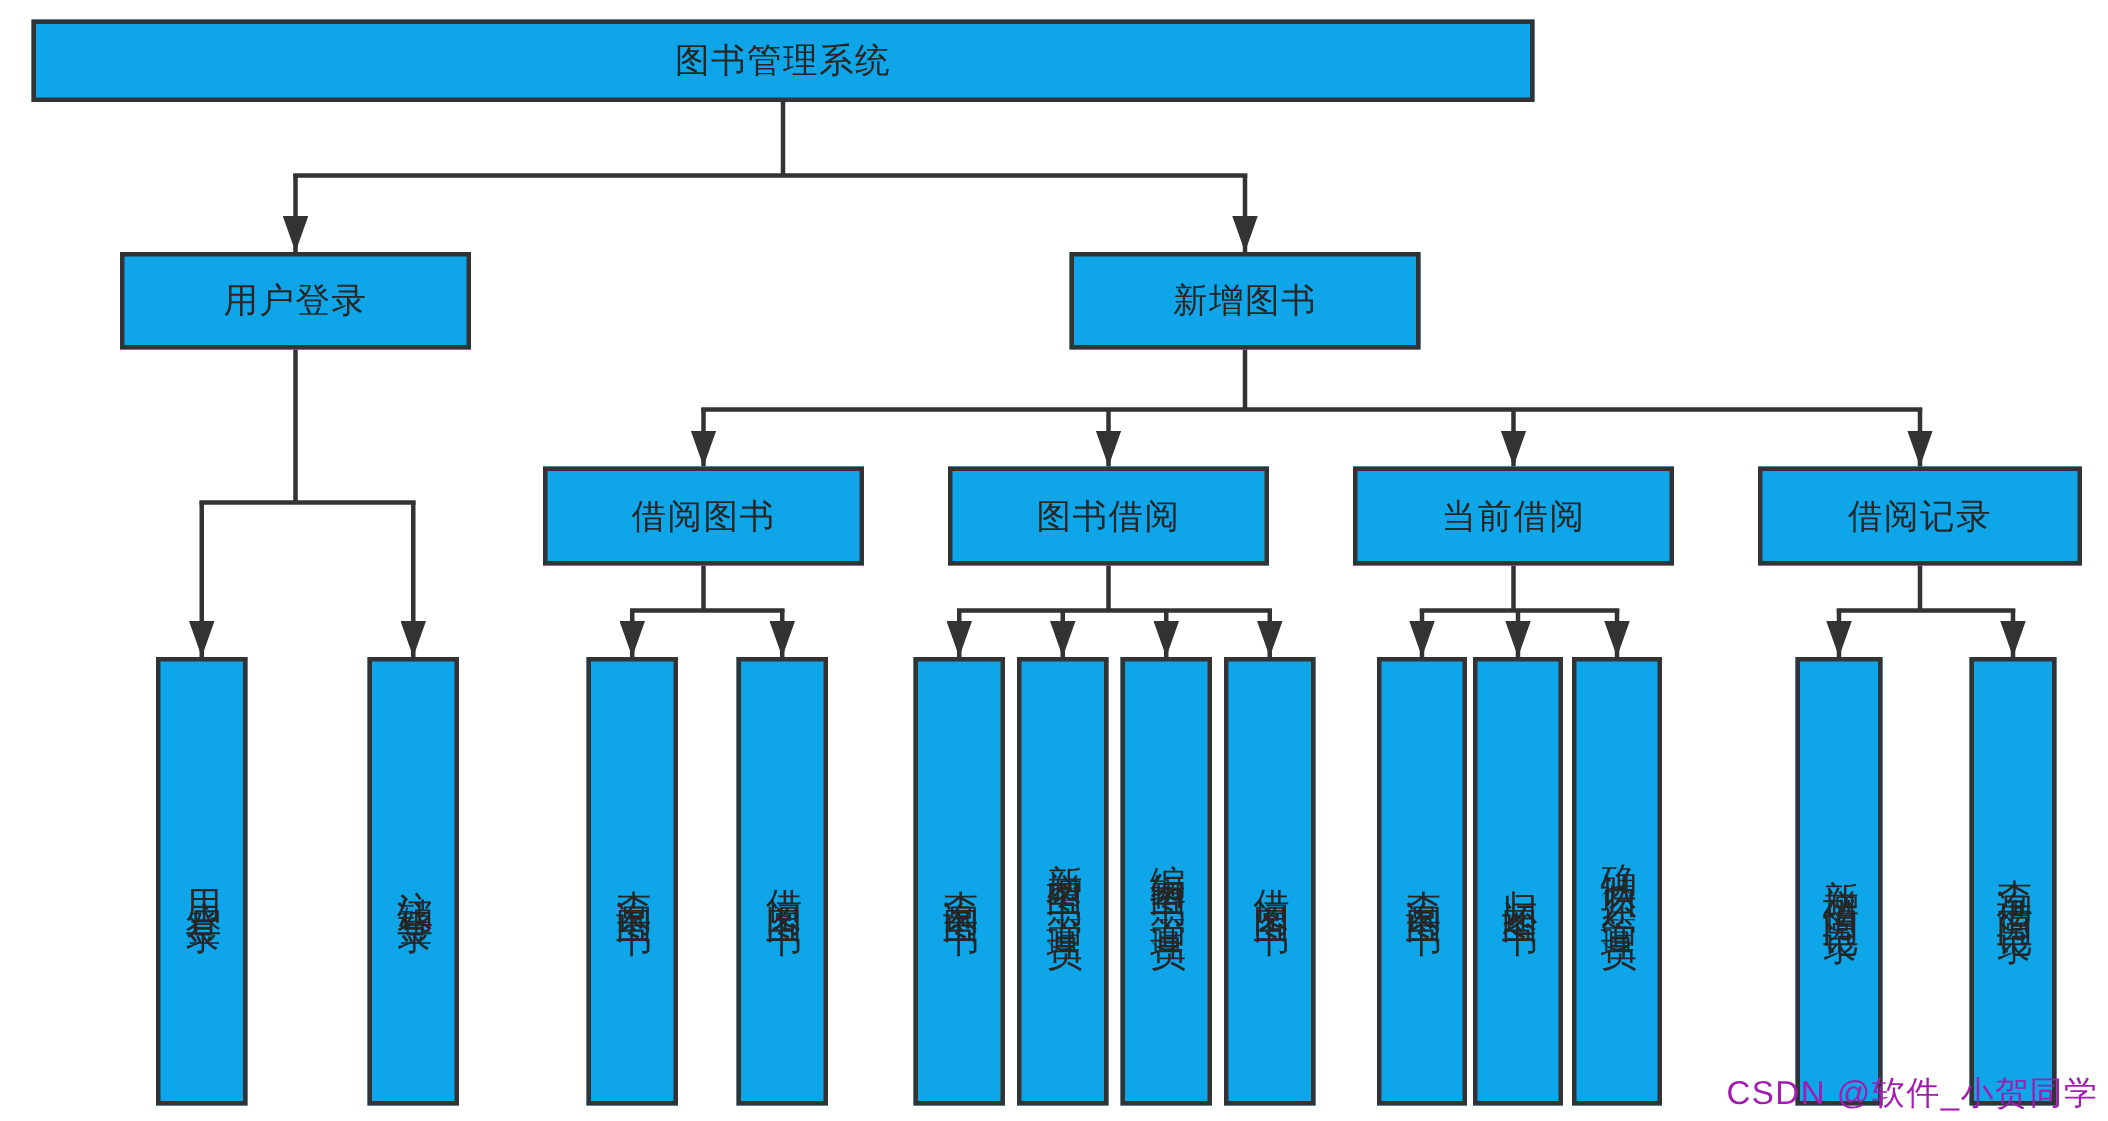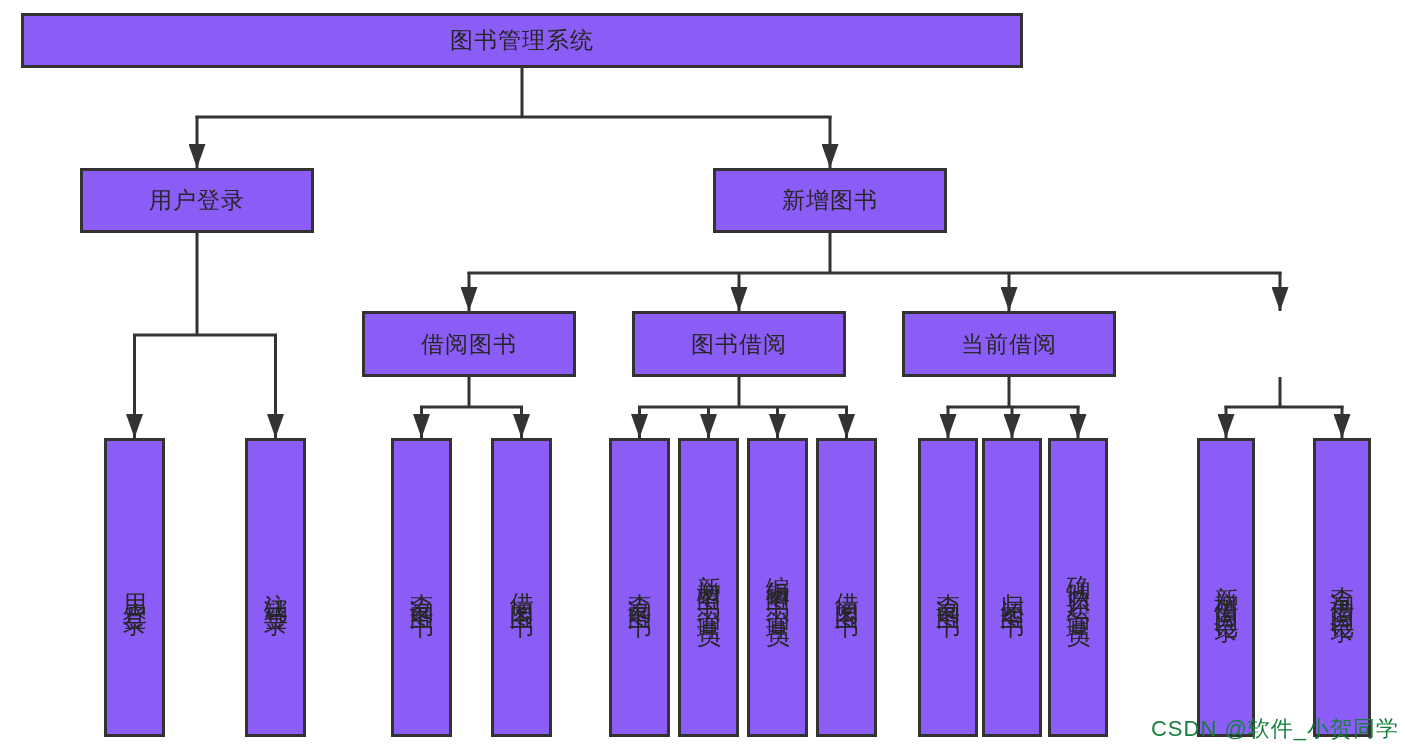--- a/index.html
+++ b/index.html
@@ -18,42 +18,42 @@
   }
   .wire {
     stroke: #333333;
     stroke-width: 3;
     fill: none;
   }
   .node {
     position: absolute;
     box-sizing: border-box;
     border: 3px solid #333333;
-    background: #8b5cf6;
+    background: #0ea5e9;
     color: #262626;
     display: flex;
     align-items: center;
     justify-content: center;
     text-align: left;
   }
   .h { font-size: 23px; letter-spacing: 1px; }
   .v { font-size: 24px; }
   .v .vtxt {
     writing-mode: vertical-rl;
     text-orientation: mixed;
     letter-spacing: 7px;
     line-height: 1.1;
     white-space: nowrap;
   }
   .watermark {
     position: absolute;
     right: 6px;
     bottom: 3px;
     font-size: 22px;
-    color: #15803d;
+    color: #a21caf;
     letter-spacing: 1px;
     z-index: 5;
   }
 </style>
 </head>
 <body>
 
 <div class="stage">
 
   <svg class="wires" viewBox="0 0 1405 747" xmlns="http://www.w3.org/2000/svg">
@@ -98,20 +98,21 @@
   </svg>
 
   <div class="node h" style="left:21px; top:13px; width:1002px; height:55px">图书管理系统</div>
 
   <div class="node h" style="left:80px; top:168px; width:234px; height:65px">用户登录</div>
   <div class="node h" style="left:713px; top:168px; width:234px; height:65px">新增图书</div>
 
   <div class="node h" style="left:362px; top:311px; width:214px; height:66px">借阅图书</div>
   <div class="node h" style="left:632px; top:311px; width:214px; height:66px">图书借阅</div>
   <div class="node h" style="left:902px; top:311px; width:214px; height:66px">当前借阅</div>
+  <div class="node h" style="left:1172px; top:311px; width:216px; height:66px">借阅记录</div>
 
   <div class="node v" style="left:104px; top:438px; width:61px; height:299px">
     <span class="vtxt">用户登录</span>
   </div>
   <div class="node v" style="left:245px; top:438px; width:61px; height:299px">
     <span class="vtxt">注销登录</span>
   </div>
 
   <div class="node v" style="left:391px; top:438px; width:61px; height:299px">
     <span class="vtxt">查询图书</span>

